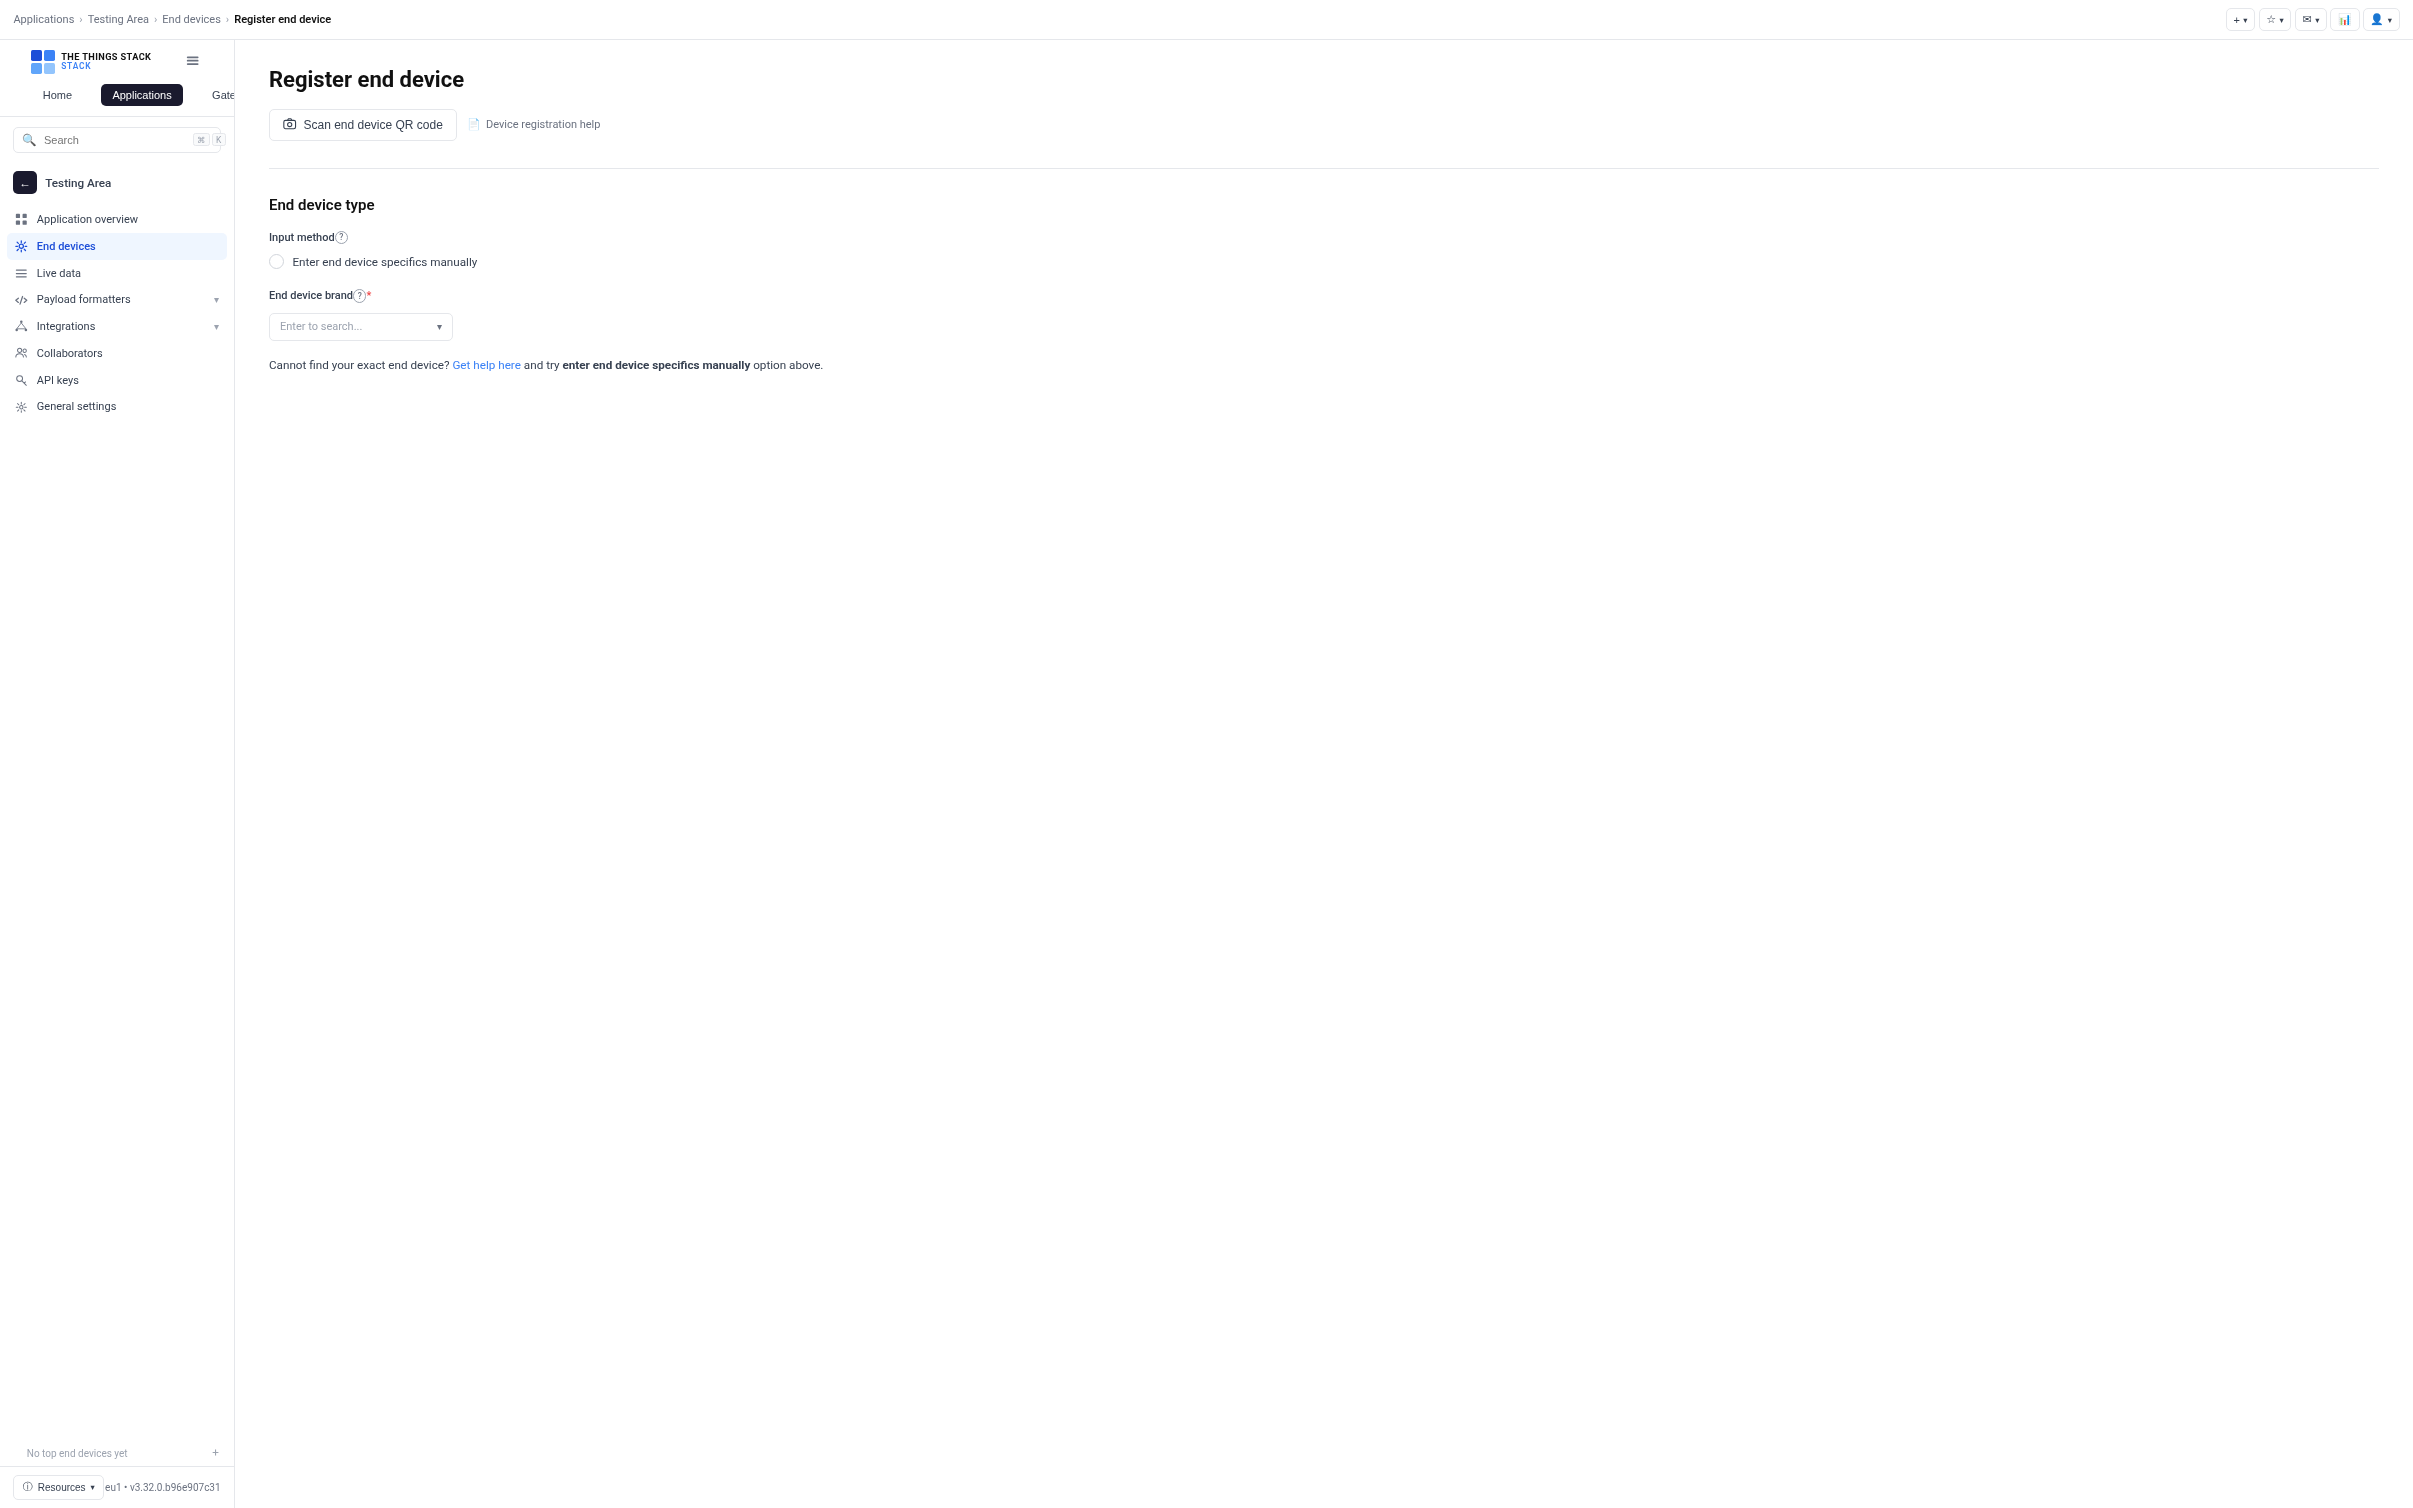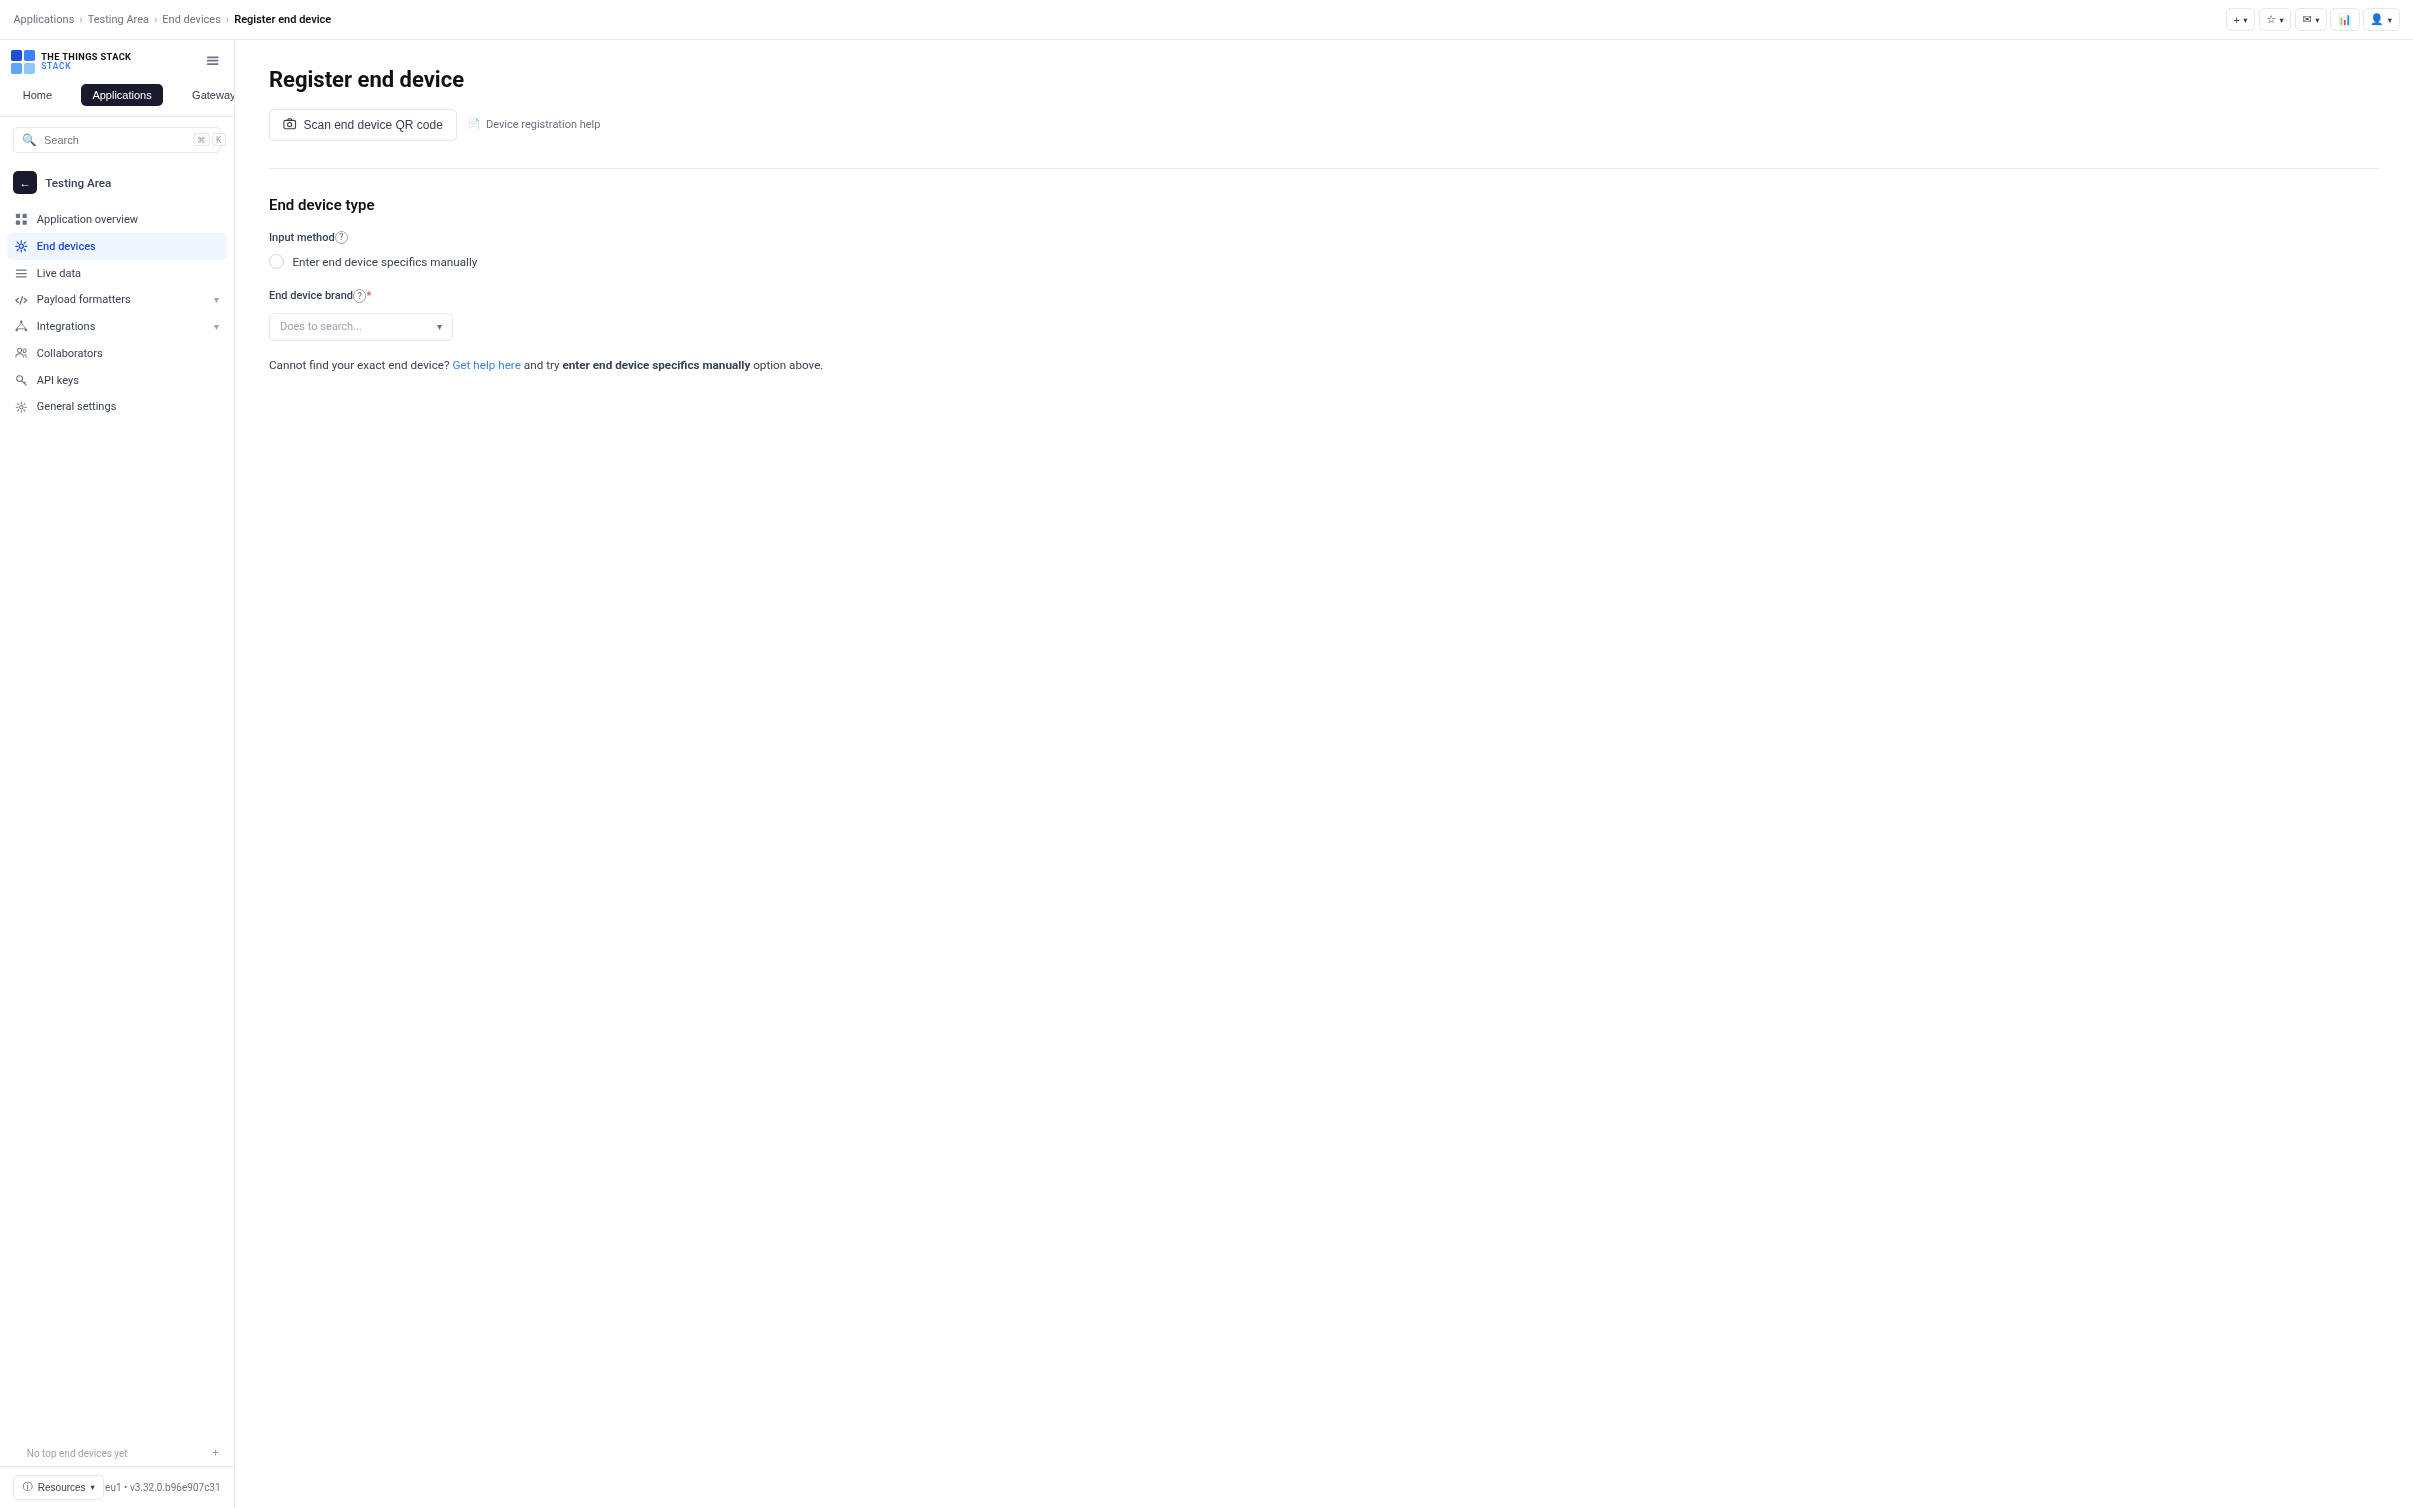--- a/index.html
+++ b/index.html
@@ -23,21 +23,21 @@
     }
 
     
     .main-layout { display: flex; flex: 1; overflow: hidden; }
 
     
     .sidebar {
       width: 235px; border-right: 0.8px solid #e5e7eb; display: flex;
       flex-direction: column; background: #fff; flex-shrink: 0; overflow-y: auto;
     }
-    .sidebar-top { padding: 10px 11px; border-bottom: 0.8px solid #e5e7eb; }
+    .sidebar-top { padding: 10px 31px; border-bottom: 0.8px solid #e5e7eb; }
     .logo-area { display: flex; align-items: center; justify-content: space-between; margin-bottom: 10px; }
     .logo { display: flex; align-items: center; gap: 6.7px; }
     .logo-squares { display: grid; grid-template-columns: 1fr 1fr; gap: 1.7px; width: 23.5px; height: 23.5px; }
     .logo-sq { background: #3b82f6; border-radius: 1.7px; }
     .logo-sq:nth-child(1) { background: #1d4ed8; }
     .logo-sq:nth-child(2) { background: #3b82f6; }
     .logo-sq:nth-child(3) { background: #60a5fa; }
     .logo-sq:nth-child(4) { background: #93c5fd; }
     .logo-text { display: flex; flex-direction: column; line-height: 1.1; }
     .logo-text span:first-child { font-size: 9.2px; font-weight: 700; color: #111; letter-spacing: 0.4px; }
@@ -387,21 +387,21 @@
         </label>
       </div>
 
       <div class="form-label">
         <span>End device brand</span>
         <span class="help-icon">?</span>
         <span class="required-star">*</span>
       </div>
 
       <div class="brand-dropdown">
-        <span>Does to search...</span>
+        <span>Enter to search...</span>
         <span style="color:#6b7280; font-size:10px;">▾</span>
       </div>
 
       <p class="help-text">
         <span>Cannot find your exact end device?</span>
         <span> </span>
         <a href="#">Get help here</a>
         <span> </span>
         <span>and try</span>
         <span> </span>

